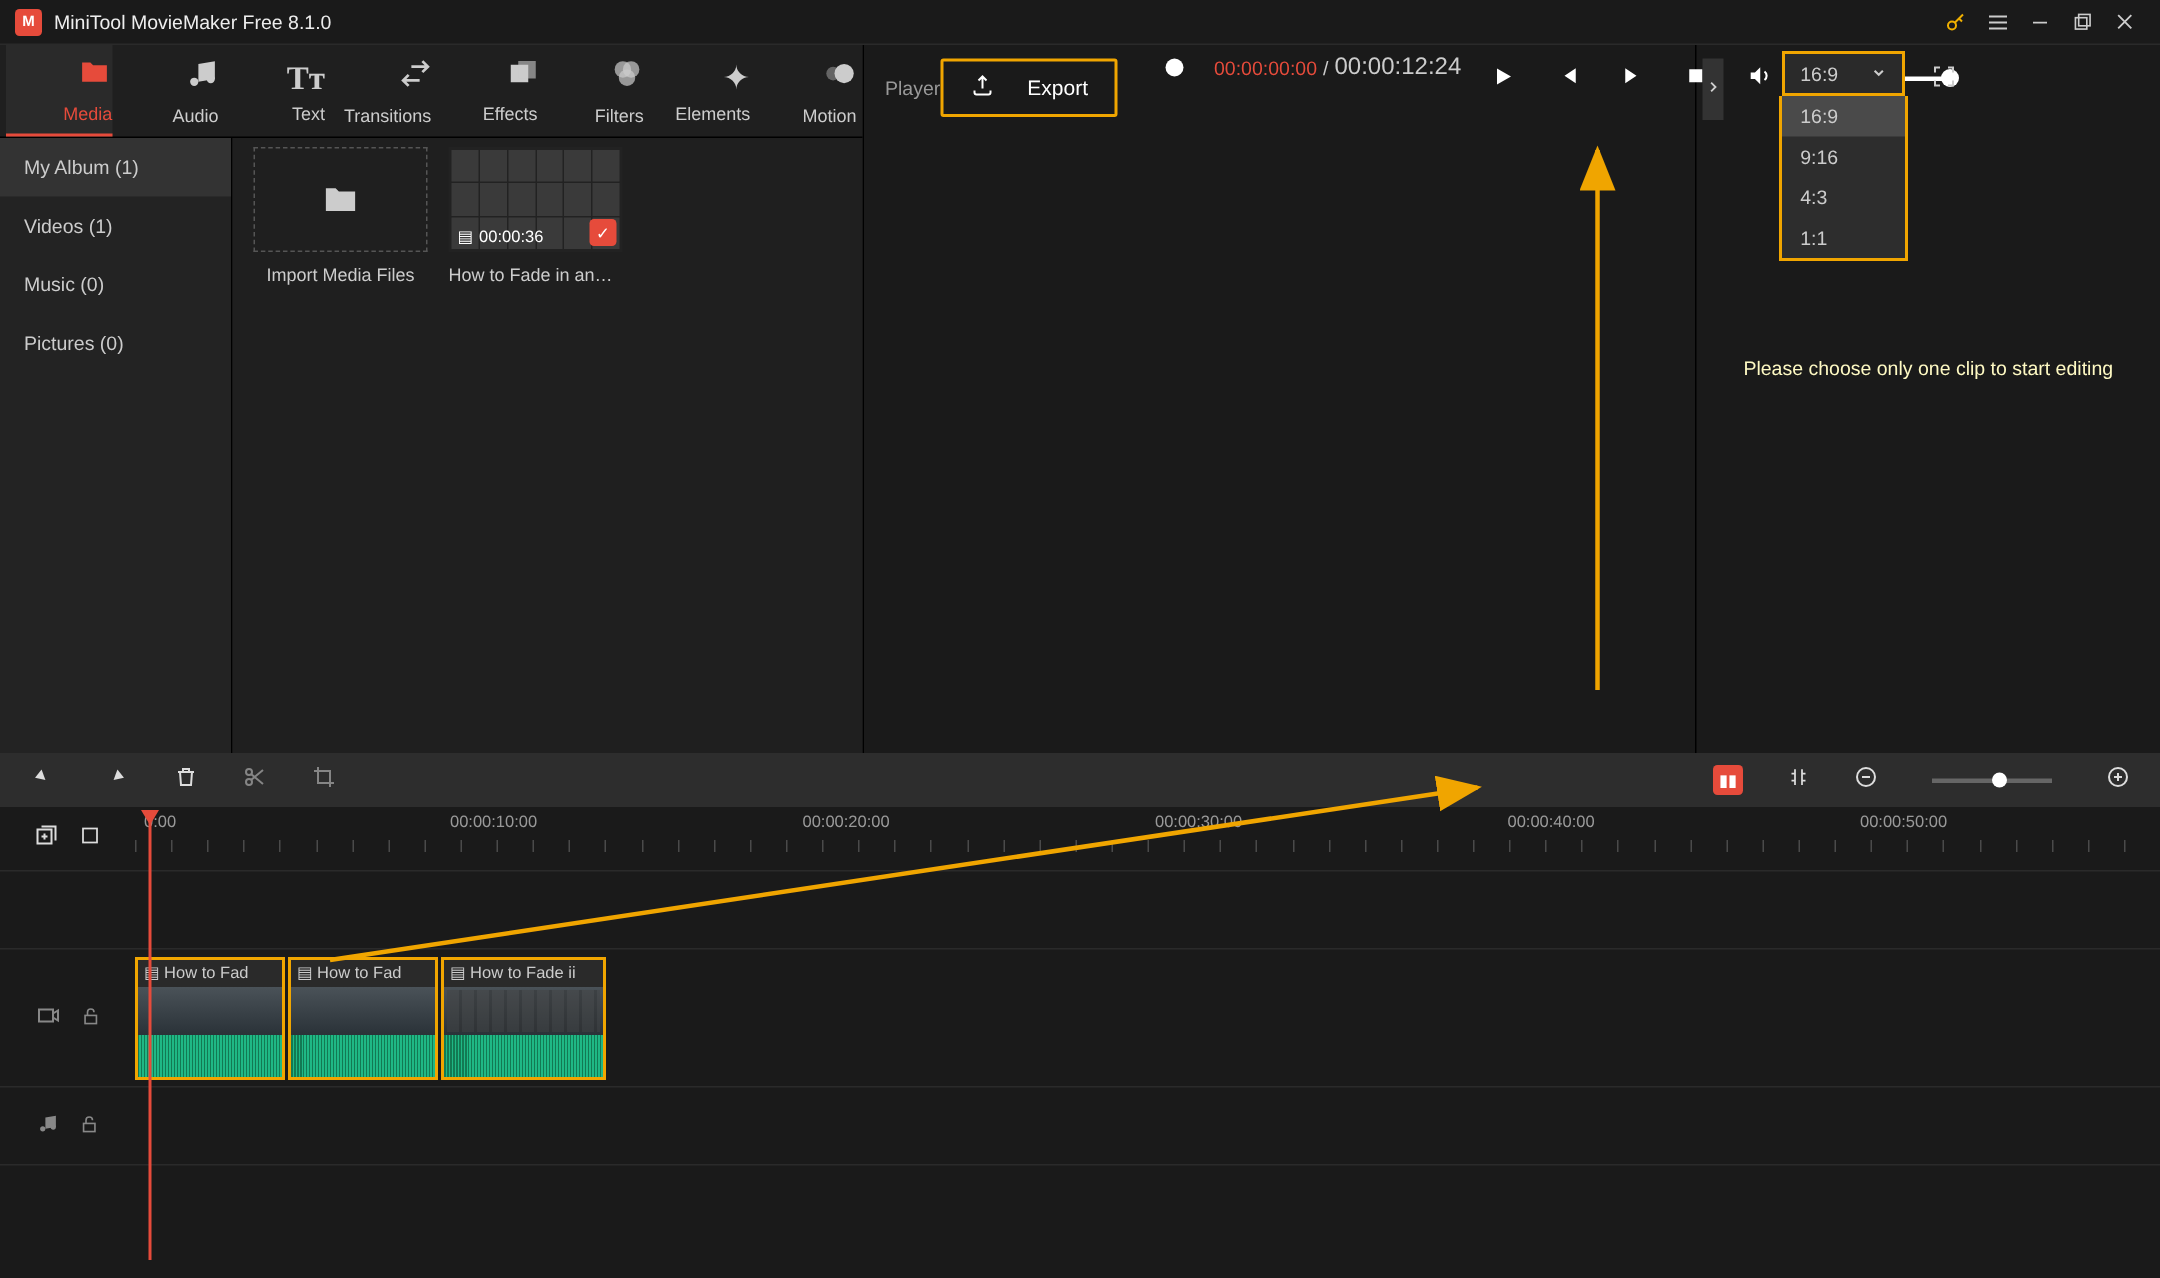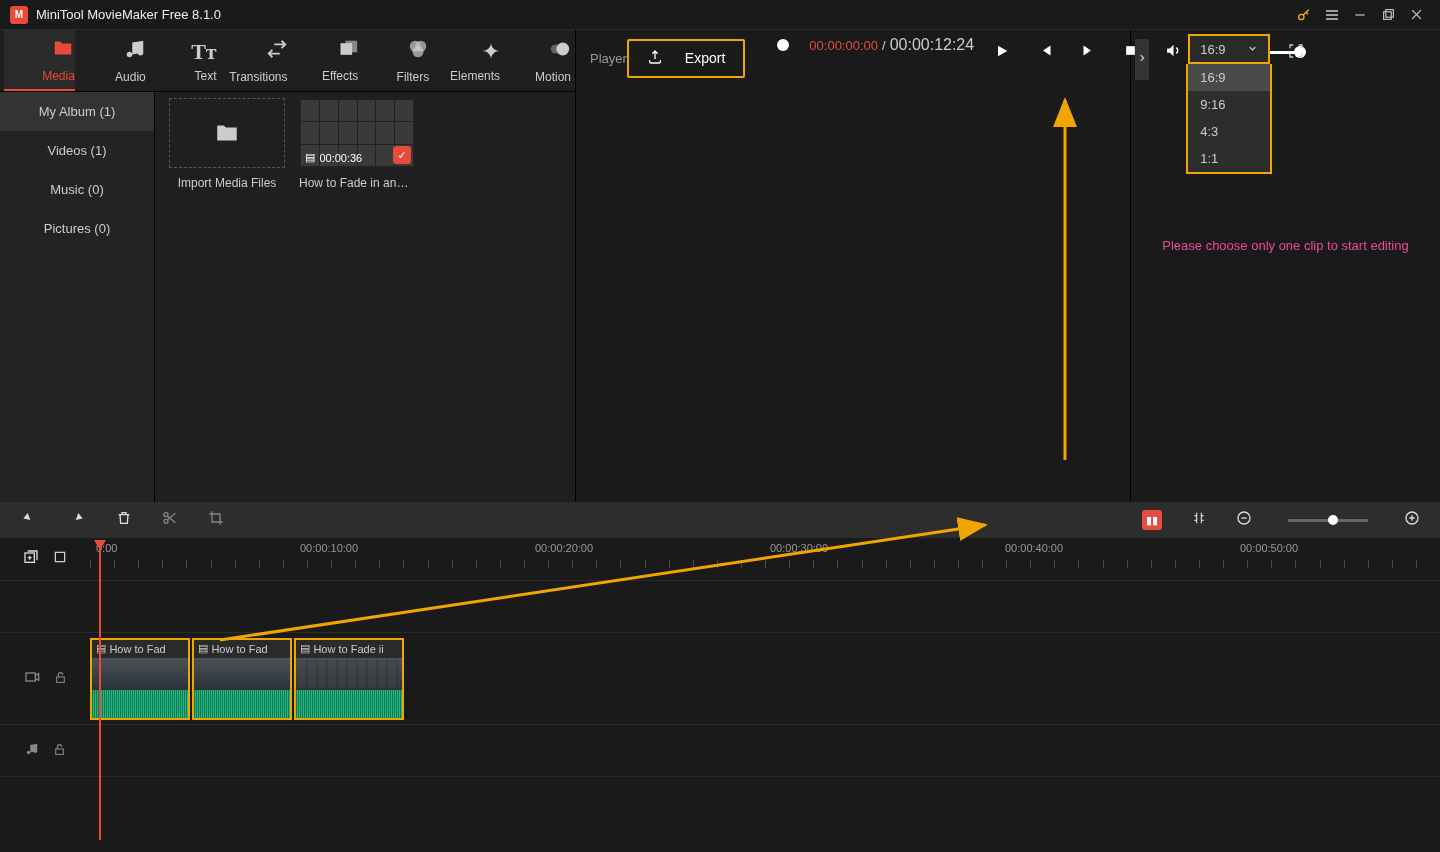--- a/index.html
+++ b/index.html
@@ -21,21 +21,21 @@
 
 
 .top-tabs { height: 62px; background: #1f1f1f; display: flex; padding: 0 4px; border-bottom: 1px solid #000; }
 .top-tab { width: 72px; display: flex; flex-direction: column; align-items: flex-end; justify-content: center; cursor: pointer; color: #ccc; position: relative; }
 .top-tab.active { color: #e64b3b; background: #2a2a2a; border-bottom: 2px solid #e64b3b; }
 .top-tab .icon { font-size: 22px; margin-bottom: 4px; }
 .top-tab .lbl { font-size: 12px; }
 
 
 .media-lower { display: flex; flex: 1; }
-.media-sidebar { width: 155px; background: #232323; border-right: 1px solid #000; text-align: center; }
+.media-sidebar { width: 155px; background: #232323; border-right: 1px solid #000; }
 .media-sidebar .sb-item { padding: 12px 16px; font-size: 13px; cursor: pointer; color: #ccc; }
 .media-sidebar .sb-item.active { background: #333; font-weight: 500; }
 .media-content { flex: 1; background: #1f1f1f; display: flex; flex-direction: column; }
 .media-header { height: 40px; display: flex; align-items: center; padding: 0 14px; gap: 8px; }
 .search-icon { color: #888; }
 .search-input { background: transparent; border: none; color: #ccc; outline: none; flex: 1; font-size: 13px; }
 .dl-link { display: flex; align-items: center; gap: 6px; color: #aaa; font-size: 13px; cursor: pointer; }
 .media-grid { display: flex; padding: 6px 14px; gap: 14px; }
 .media-card { width: 116px; display: flex; flex-direction: column; align-items: center; cursor: pointer; }
 .import-box { width: 116px; height: 70px; border: 1px dashed #555; display: flex; align-items: center; justify-content: center; font-size: 26px; color: #ccc; margin-bottom: 8px; }
@@ -70,21 +70,21 @@
 .aspect-wrap { position: absolute; right: 40px; top: 4px; }
 .aspect-btn { border: 2px solid #f0a500; width: 82px; height: 30px; display: flex; align-items: center; justify-content: space-between; padding: 0 10px; cursor: pointer; background: #2a2a2a; font-size: 13px; }
 .aspect-drop { position: absolute; top: 30px; left: -2px; width: 86px; background: #2d2d2d; border: 2px solid #f0a500; border-top: none; }
 .aspect-drop .opt { padding: 6px 12px; cursor: pointer; font-size: 13px; }
 .aspect-drop .opt.sel { background: #4a4a4a; }
 .fullscreen-btn { position: absolute; right: 6px; cursor: pointer; font-size: 14px; }
 
 
 .right-pane .chev { width: 100%; height: 58px; display: flex; align-items: center; justify-content: flex-start; padding-left: 4px; }
 .right-pane .chev span { background: #333; padding: 12px 2px; cursor: pointer; }
-.right-pane .placeholder { flex: 1; display: flex; align-items: center; justify-content: center; color: #ec4899; font-size: 13px; padding: 0 20px; text-align: left; position: relative; top: -50px; }
+.right-pane .placeholder { flex: 1; display: flex; align-items: center; justify-content: center; color: #fef9c3; font-size: 13px; padding: 0 20px; text-align: left; position: relative; top: -50px; }
 
 
 .toolbar-row { height: 36px; background: #2d2d2d; display: flex; align-items: center; padding: 0 20px; gap: 30px; }
 .tool-btn { cursor: pointer; font-size: 16px; color: #ddd; }
 .toolbar-row .tr-spacer { flex: 1; }
 .auto-btn { background: #e64b3b; width: 20px; height: 20px; border-radius: 3px; display: flex; align-items: center; justify-content: center; cursor: pointer; font-size: 11px; color: white; }
 .zoom-slider { width: 80px; height: 3px; background: #666; position: relative; margin: 0 6px; }
 .zoom-slider::after { content: ""; position: absolute; left: 50%; top: -4px; width: 10px; height: 10px; background: #fff; border-radius: 50%; }
 
 

